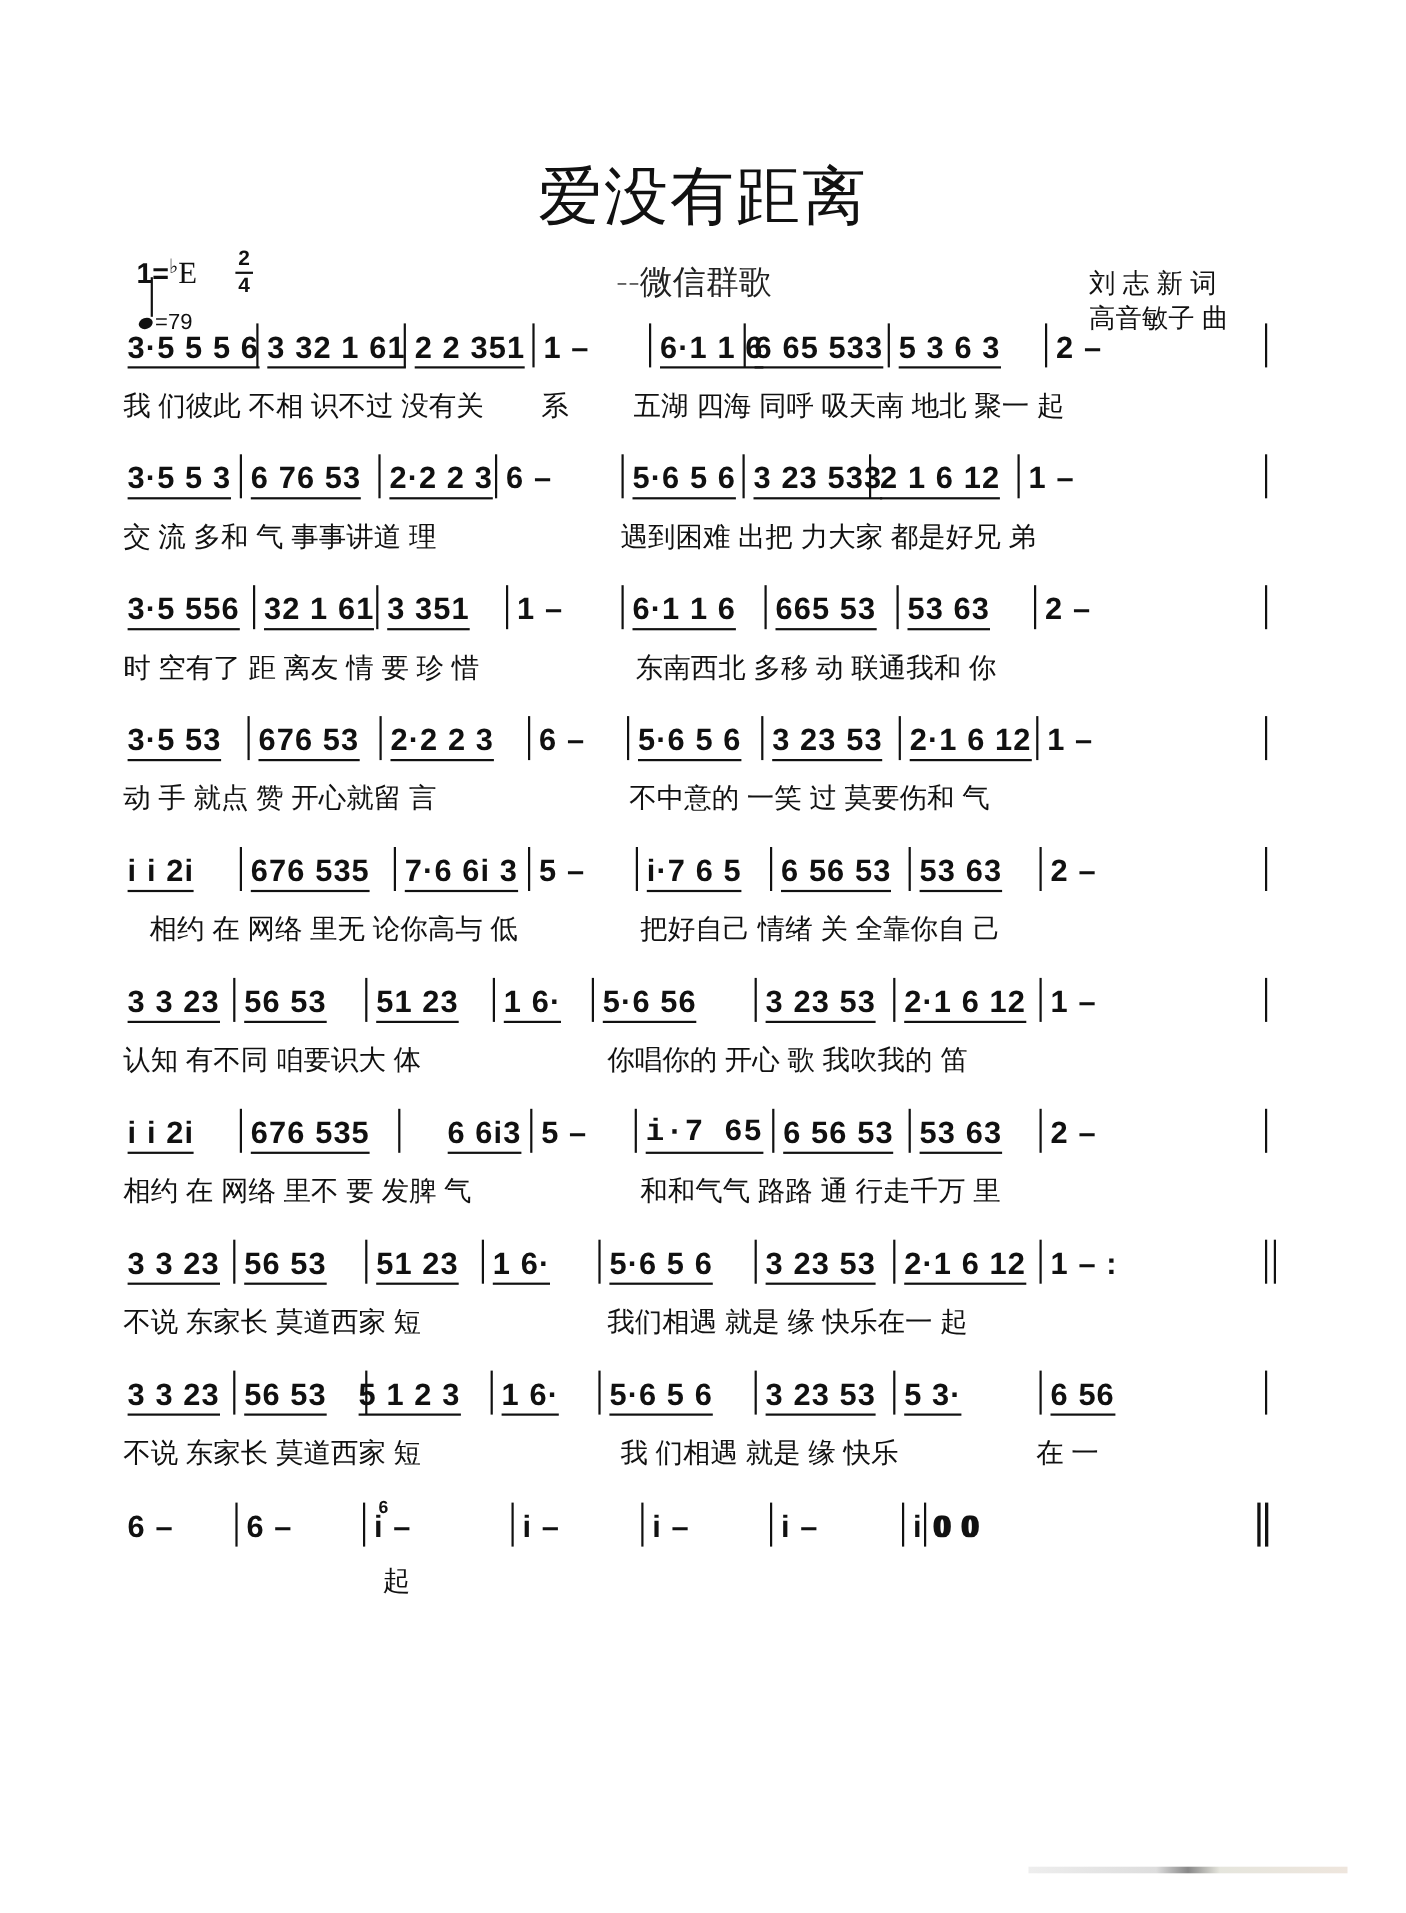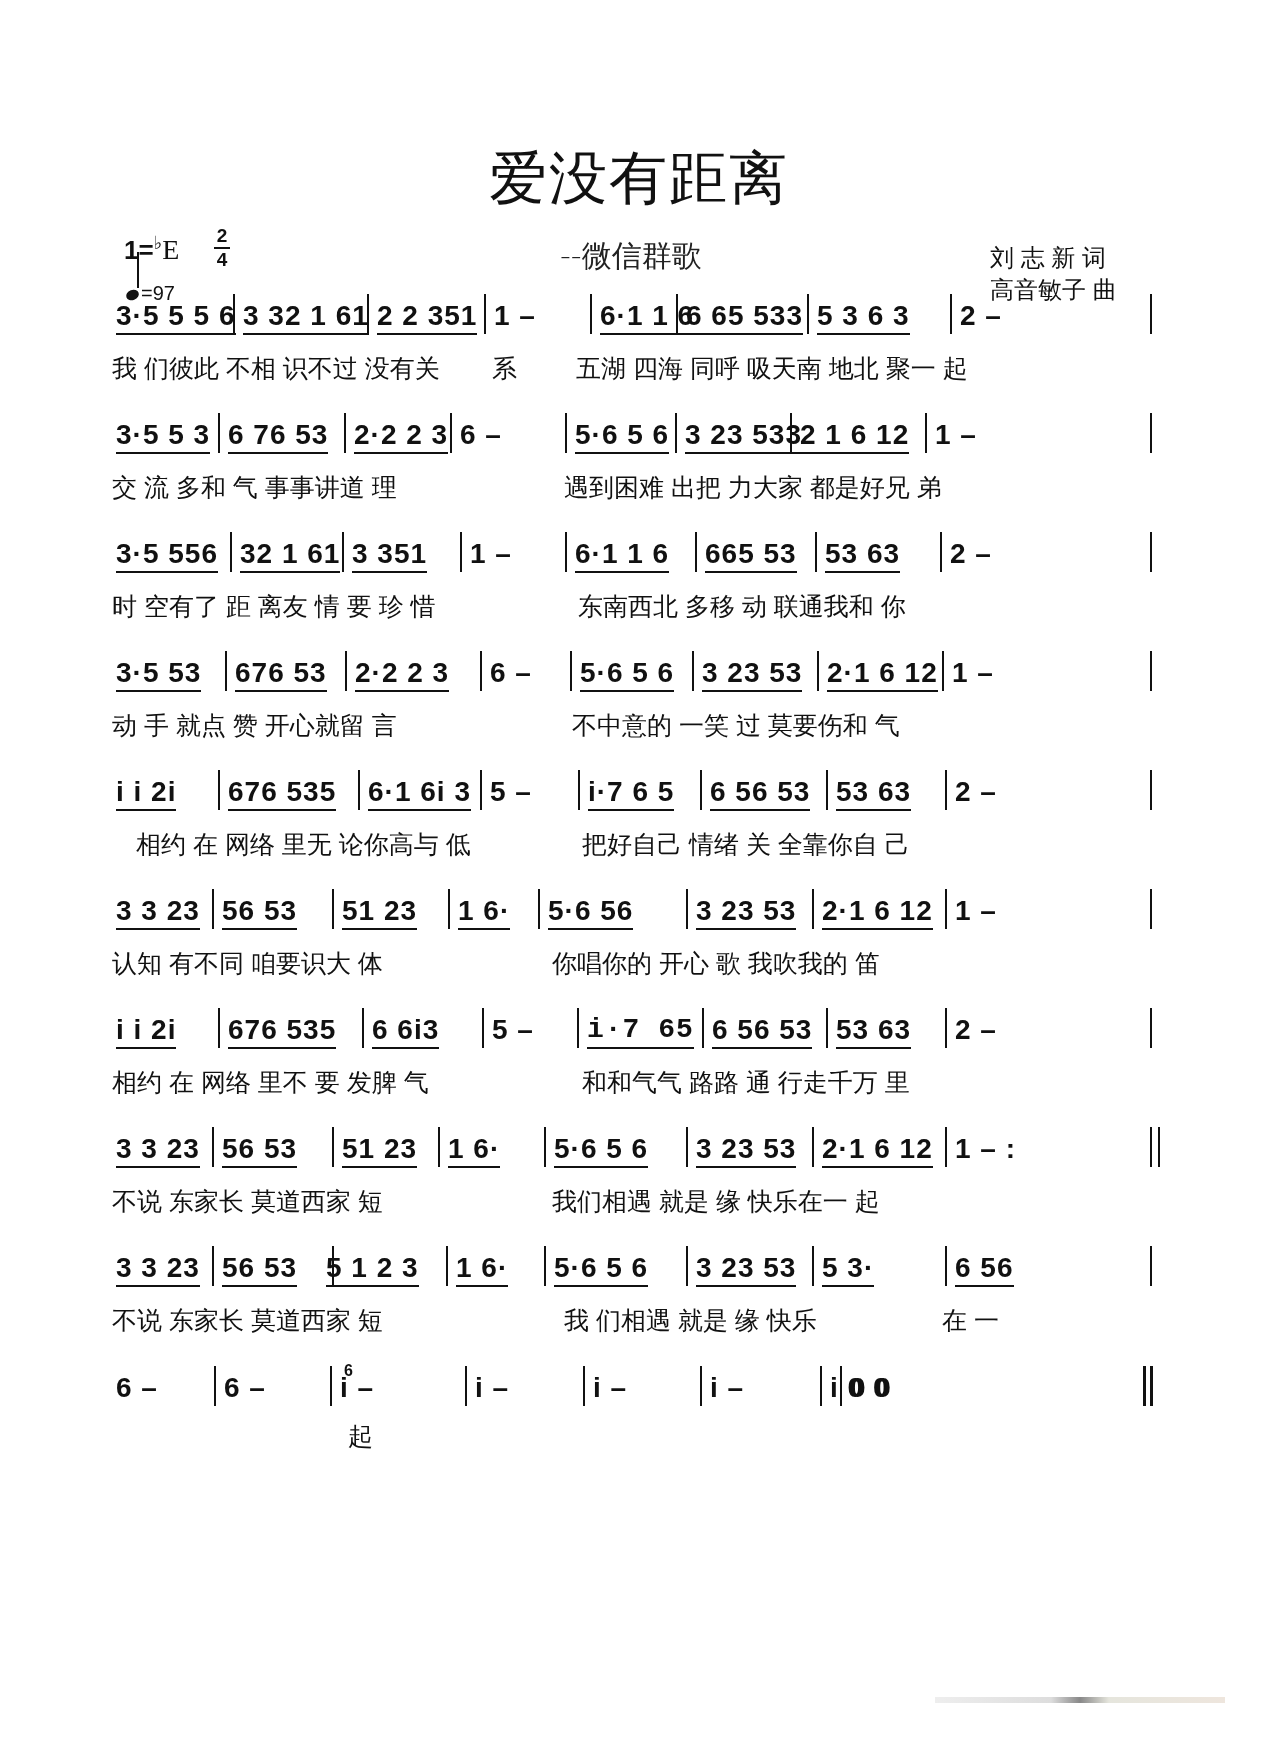--- a/index.html
+++ b/index.html
@@ -34,21 +34,21 @@
 
 <div class="title">爱没有距离</div>
 
 <div class="key"><span>1=</span><span class="flat">♭</span><span class="E">E</span></div>
 <div class="meter">
   <div>2</div>
   <div class="bar"></div>
   <div>4</div>
 </div>
 <div class="tempo">
-  <span class="stem"></span><span class="head"></span><span>=97</span>
+  <span class="stem"></span><span class="head"></span><span>=79</span>
 </div>
 
 <div class="subtitle">--微信群歌</div>
 <div class="credits">
   <div>刘 志 新 词</div>
   <div>高音敏子 曲</div>
 </div>
 
 <div id="score">
     <div class="row" style="top: 300px;">
@@ -147,21 +147,21 @@
         <span class="lyric-seg" style="left: -8px;">动   手    就点  赞    开心就留  言</span>
         <span class="lyric-seg" style="left: 452px;">不中意的  一笑  过    莫要伤和  气</span>
       </div>
     </div>
     <div class="row" style="top: 776px;">
       <div class="notes">
         <div class="measure" style="left: -4px; width: 94px;"><span class="note-text">i i   2i</span></div>
         <div class="barline" style="left: 98px;"></div>
         <div class="measure" style="left: 108px; width: 122px;"><span class="note-text">676  535</span></div>
         <div class="barline" style="left: 238px;"></div>
-        <div class="measure" style="left: 248px; width: 104px;"><span class="note-text">6·1  6i 3</span></div>
+        <div class="measure" style="left: 248px; width: 104px;"><span class="note-text">7·6  6i 3</span></div>
         <div class="barline" style="left: 360px;"></div>
         <div class="measure" style="left: 370px; width: 80px;"><span class="note-plain">5  –</span></div>
         <div class="barline" style="left: 458px;"></div>
         <div class="measure" style="left: 468px; width: 104px;"><span class="note-text">i·7 6 5</span></div>
         <div class="barline" style="left: 580px;"></div>
         <div class="measure" style="left: 590px; width: 108px;"><span class="note-text">6 56  53</span></div>
         <div class="barline" style="left: 706px;"></div>
         <div class="measure" style="left: 716px; width: 101px;"><span class="note-text">53 63</span></div>
         <div class="barline" style="left: 825px;"></div>
         <div class="measure" style="left: 835px; width: 87px;"><span class="note-plain">2  –</span></div>
@@ -195,21 +195,21 @@
         <span class="lyric-seg" style="left: -8px;">认知       有不同     咱要识大  体</span>
         <span class="lyric-seg" style="left: 432px;">你唱你的  开心  歌     我吹我的  笛</span>
       </div>
     </div>
     <div class="row" style="top: 1014px;">
       <div class="notes">
         <div class="measure" style="left: -4px; width: 94px;"><span class="note-text">i i   2i</span></div>
         <div class="barline" style="left: 98px;"></div>
         <div class="measure" style="left: 108px; width: 126px;"><span class="note-text">676 535</span></div>
         <div class="barline" style="left: 242px;"></div>
-        <div class="measure" style="left: 252px; width: 102px;"><span class="note-text">6   6i3</span></div>
+        <div class="measure" style="left: 252px; width: 102px; text-align: right;"><span class="note-text">6   6i3</span></div>
         <div class="barline" style="left: 362px;"></div>
         <div class="measure" style="left: 372px; width: 77px;"><span class="note-plain">5  –</span></div>
         <div class="barline" style="left: 457px;"></div>
         <div class="measure" style="left: 467px; width: 107px; font-family: Liberation Mono, monospace;"><span class="note-text">i·7 65</span></div>
         <div class="barline" style="left: 582px;"></div>
         <div class="measure" style="left: 592px; width: 106px;"><span class="note-text">6 56  53</span></div>
         <div class="barline" style="left: 706px;"></div>
         <div class="measure" style="left: 716px; width: 101px;"><span class="note-text">53 63</span></div>
         <div class="barline" style="left: 825px;"></div>
         <div class="measure" style="left: 835px; width: 87px;"><span class="note-plain">2  –</span></div>

